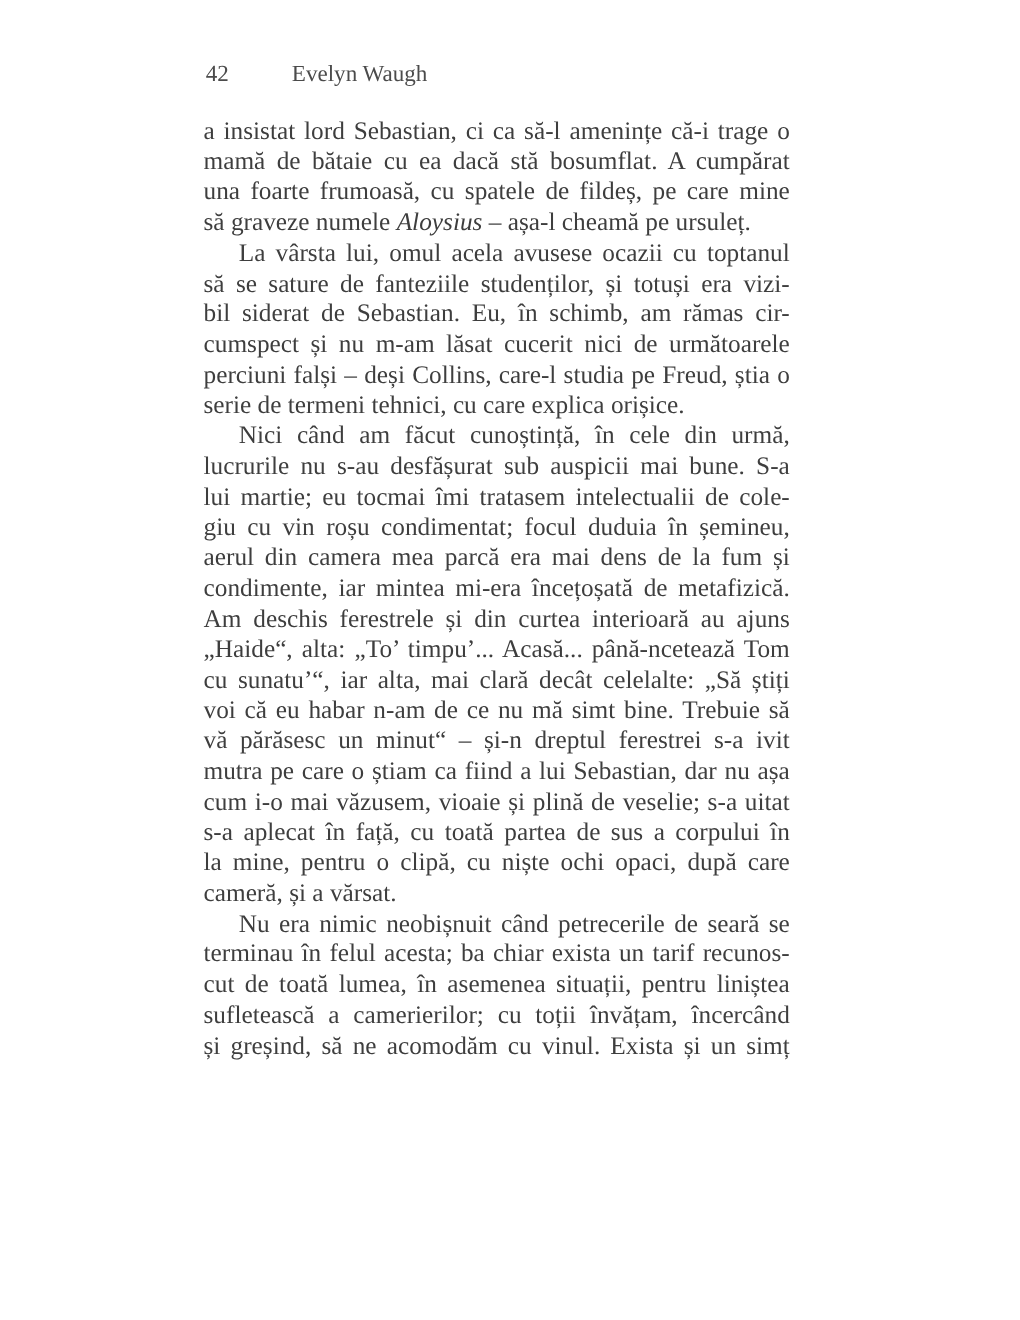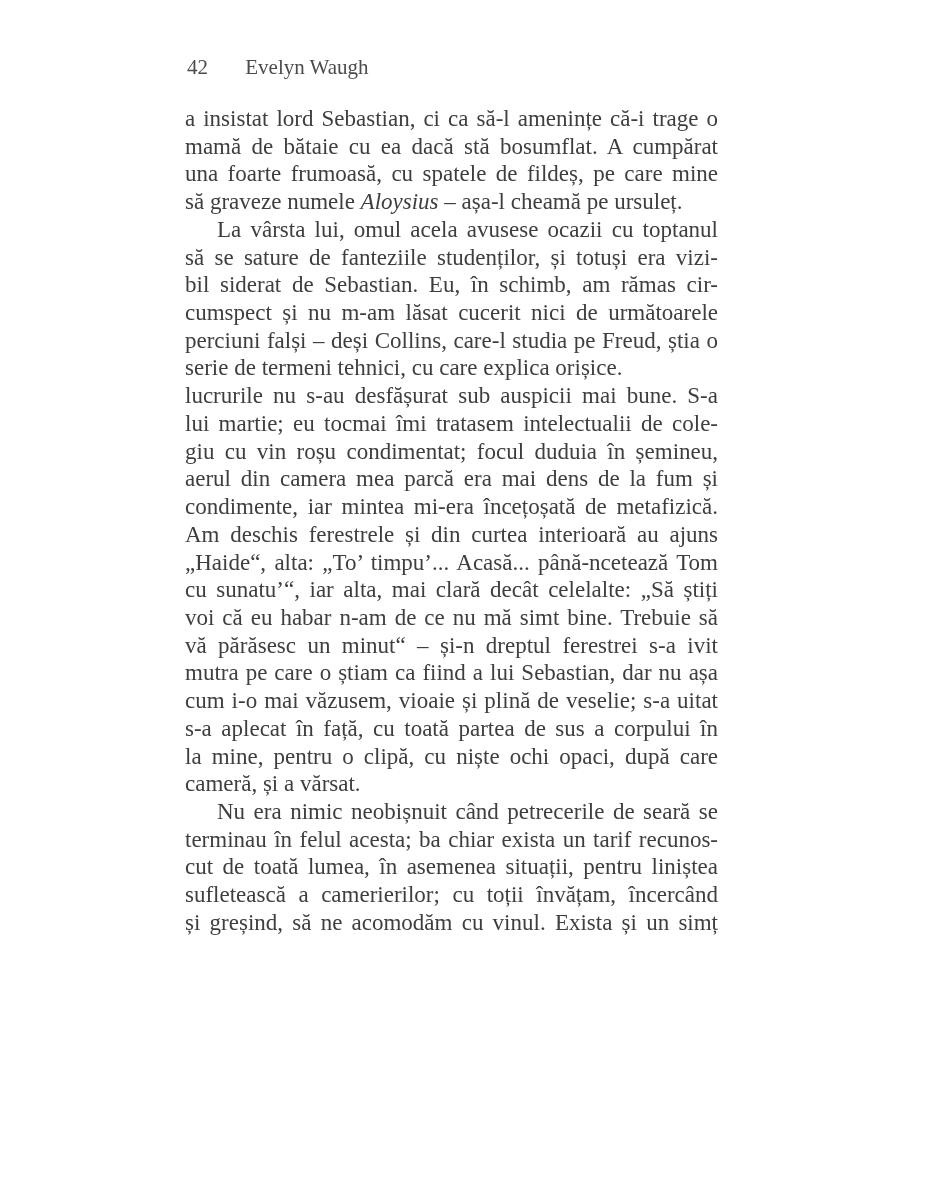--- a/index.html
+++ b/index.html
@@ -21,21 +21,21 @@
     font-size: 21px;
     line-height: 25px;
     color: #4b4b4b;
     white-space: nowrap;
   }
   .page-number {
     display: inline-block;
   }
   .author-name {
     display: inline-block;
-    margin-left: 32px;
+    margin-left: 52px;
   }
   .text-block {
     position: absolute;
     left: 185px;
     top: 105px;
     width: 533px;
     color: #3e3e3e;
   }
   .paragraph {
     margin: 0;
@@ -77,20 +77,21 @@
     </div>
     <div class="paragraph">
       <div class="line indent"><span>La vârsta lui, omul acela avusese ocazii cu toptanul</span></div>
       <div class="line"><span>să se sature de fanteziile studenților, și totuși era vizi-</span></div>
       <div class="line"><span>bil siderat de Sebastian. Eu, în schimb, am rămas cir-</span></div>
       <div class="line"><span>cumspect și nu m-am lăsat cucerit nici de următoarele</span></div>
       <div class="line"><span>perciuni falși – deși Collins, care-l studia pe Freud, știa o</span></div>
       <div class="line endline"><span>serie de termeni tehnici, cu care explica orișice.</span></div>
     </div>
     <div class="paragraph">
+      <div class="line indent"><span>Nici când am făcut cunoștință, în cele din urmă,</span></div>
       <div class="line"><span>lucrurile nu s-au desfășurat sub auspicii mai bune. S-a</span></div>
       <div class="line"><span>lui martie; eu tocmai îmi tratasem intelectualii de cole-</span></div>
       <div class="line"><span>giu cu vin roșu condimentat; focul duduia în șemineu,</span></div>
       <div class="line"><span>aerul din camera mea parcă era mai dens de la fum și</span></div>
       <div class="line"><span>condimente, iar mintea mi-era încețoșată de metafizică.</span></div>
       <div class="line"><span>Am deschis ferestrele și din curtea interioară au ajuns</span></div>
       <div class="line"><span>„Haide“, alta: „To’ timpu’... Acasă... până-ncetează Tom</span></div>
       <div class="line"><span>cu sunatu’“, iar alta, mai clară decât celelalte: „Să știți</span></div>
       <div class="line"><span>voi că eu habar n-am de ce nu mă simt bine. Trebuie să</span></div>
       <div class="line"><span>vă părăsesc un minut“ – și-n dreptul ferestrei s-a ivit</span></div>

